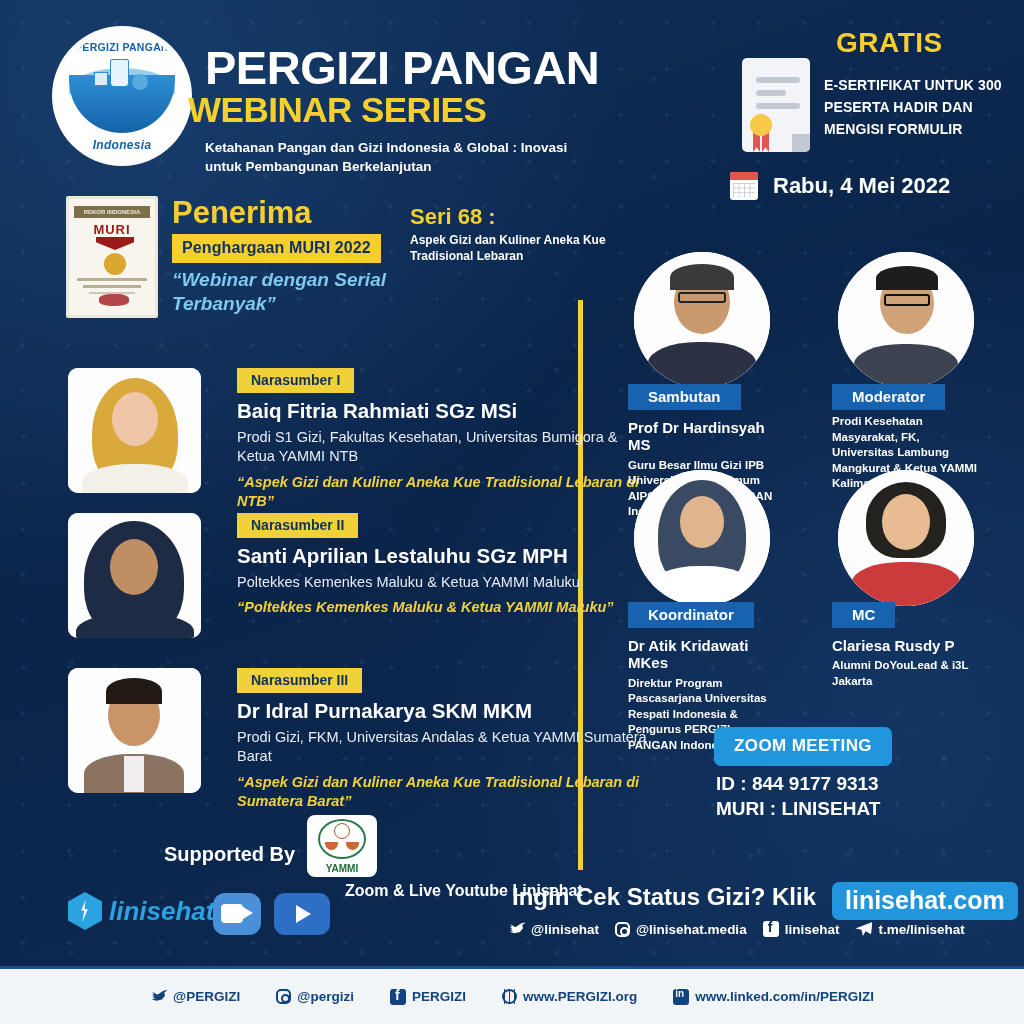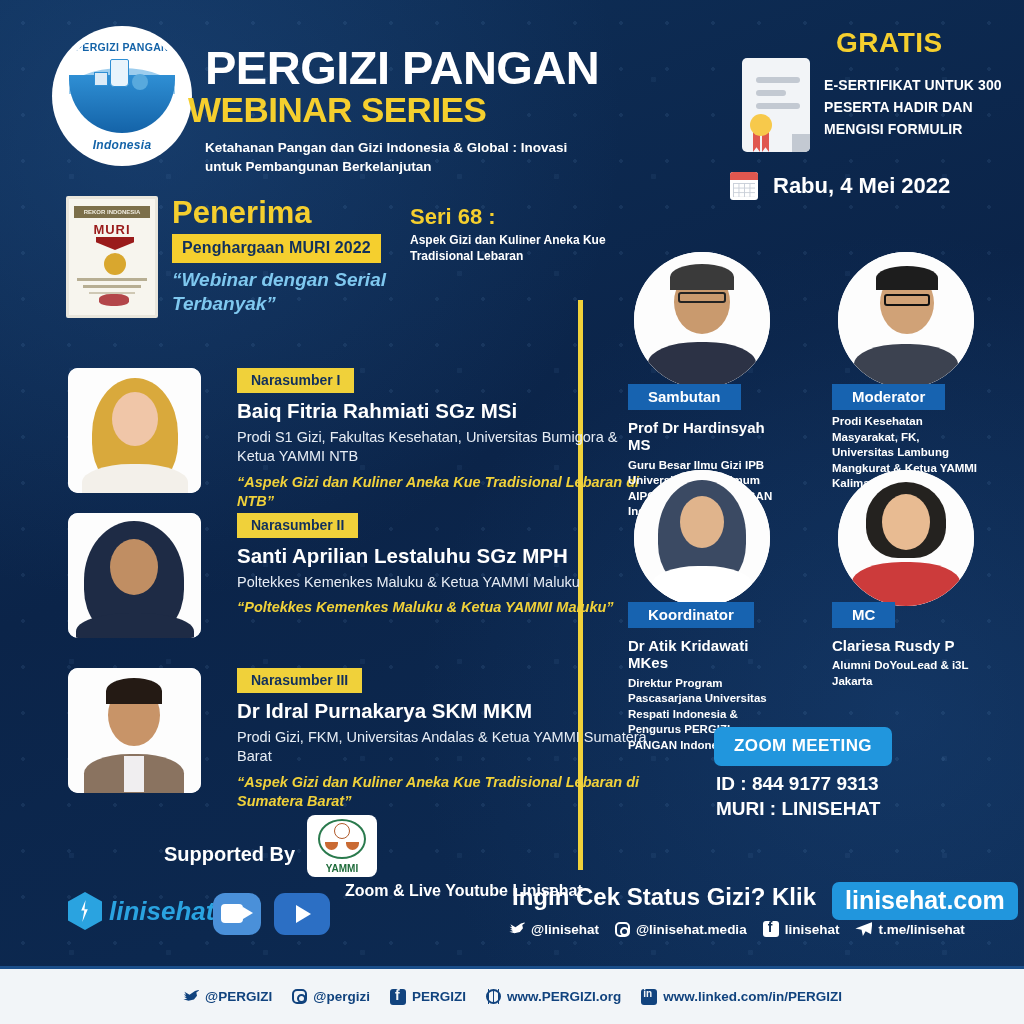--- a/index.html
+++ b/index.html
@@ -198,21 +198,21 @@
 
   
   .cta-line { position:absolute; left:512px; top:883px; font-size:24px; font-weight:bold; color:#ffffff;}
   .cta-chip { position:absolute; left:832px; top:882px; background:#2196dd; color:#ffffff; font-size:25px;
     font-weight:bold; padding:4px 13px 5px 13px; border-radius:7px;}
   .socrow { position:absolute; left:508px; top:921px; display:flex; align-items:center; gap:16px;}
   .socrow .item { display:flex; align-items:center; gap:6px; font-size:13.5px; font-weight:bold; color:#ffffff;}
 
   
   .footer { position:absolute; left:0; bottom:0; width:100%; height:58px; background:#f2f5f8;
-    border-top:3px solid #1a4e8a; display:flex; align-items:center; justify-content:center; gap:20px;}
+    border-top:3px solid #1a4e8a; display:flex; align-items:center; justify-content:center; gap:36px;}
   .footer .item { display:flex; align-items:center; gap:6px; font-size:13.5px; font-weight:bold; color:#11437e;}
 
   
   .ic { display:inline-block; position:relative; flex:none;}
   .ic-tw { width:17px; height:14px; background:currentColor;
     clip-path:polygon(100% 8%,84% 22%,88% 44%,70% 72%,38% 80%,8% 70%,30% 66%,12% 52%,26% 52%,10% 34%,24% 38%,14% 16%,44% 38%,76% 10%,96% 4%);}
   .ic-ig { width:15px; height:15px; border:2.2px solid currentColor; border-radius:5px;}
   .ic-ig::after { content:""; position:absolute; left:3px; top:3px; width:5px; height:5px; border:2px solid currentColor; border-radius:50%;}
   .ic-fb { width:16px; height:16px; background:currentColor; border-radius:3px; color:inherit;}
   .ic-fb::after { content:"f"; position:absolute; left:5px; top:-2px; font-size:14px; font-weight:bold; color:#f2f5f8;}

